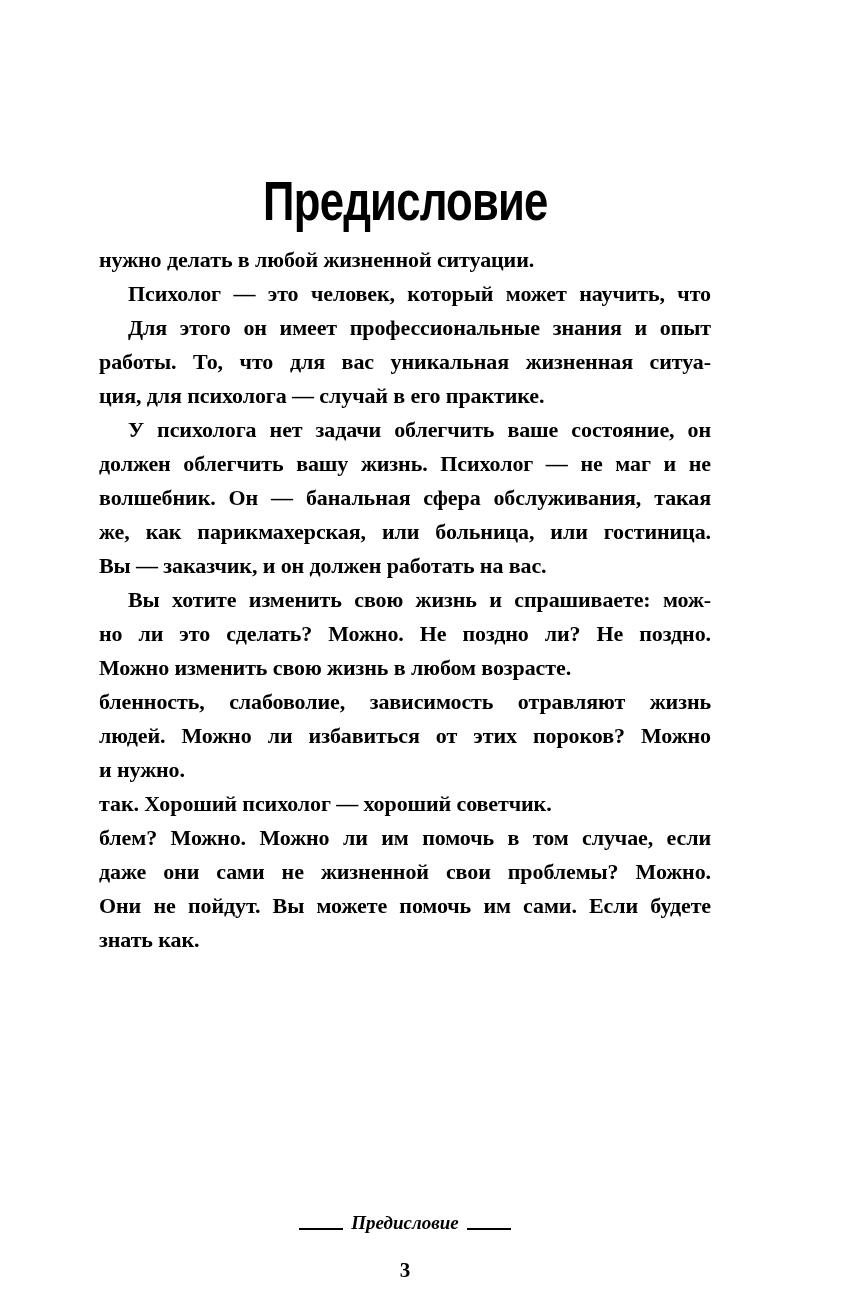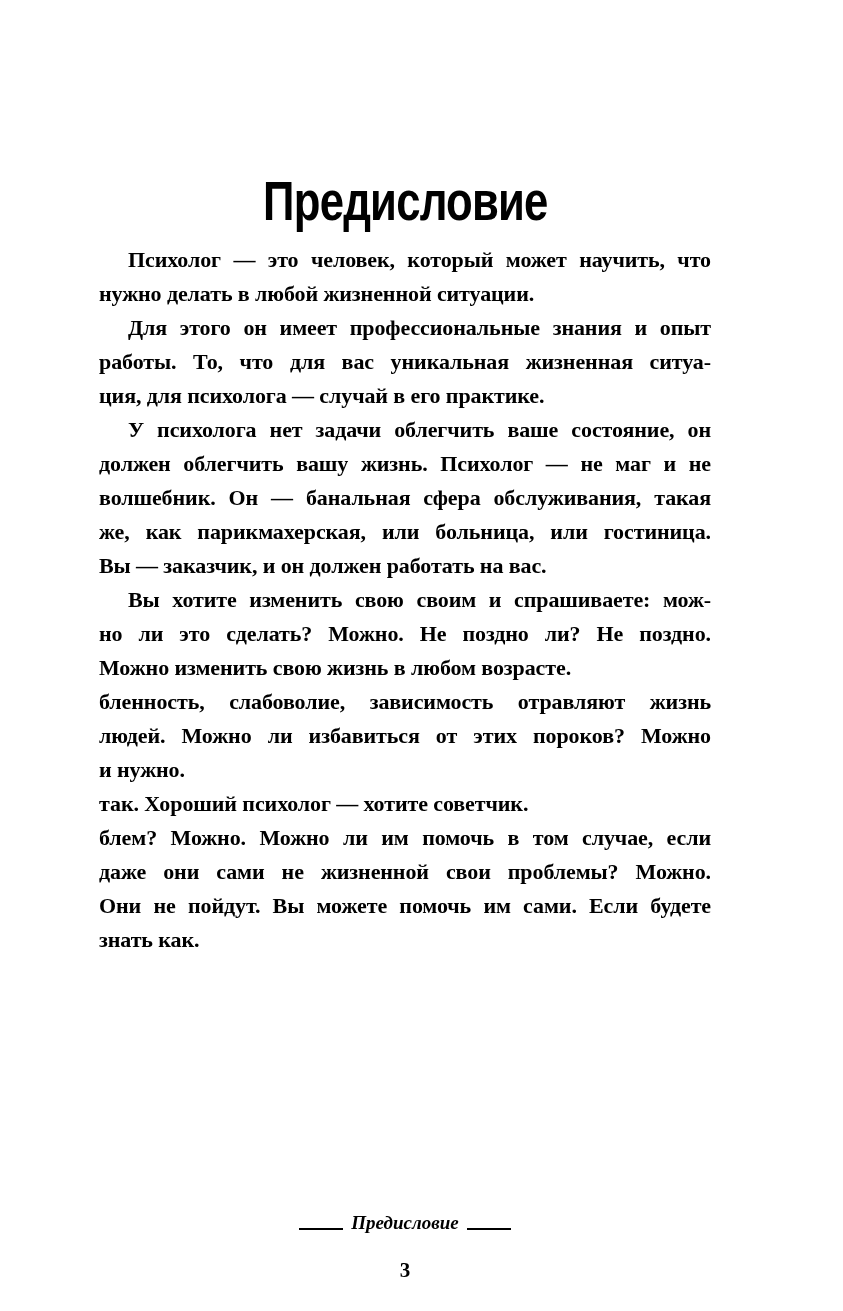--- a/index.html
+++ b/index.html
@@ -94,42 +94,42 @@
 </style>
 </head>
 <body>
 
 <div class="page">
   <div class="content">
     <h1 class="title"><span class="title-inner">Предисловие</span></h1>
 
     <div class="body-text">
 
+      <div class="line last">нужно делать в любой жизненной ситуации.</div>
       <div class="line indent">Психолог — это человек, который может научить, что</div>
-      <div class="line last">нужно делать в любой жизненной ситуации.</div>
 
       <div class="line indent">Для этого он имеет профессиональные знания и опыт</div>
       <div class="line">работы. То, что для вас уникальная жизненная ситуа-</div>
       <div class="line last">ция, для психолога — случай в его практике.</div>
 
       <div class="line indent">У психолога нет задачи облегчить ваше состояние, он</div>
       <div class="line">должен облегчить вашу жизнь. Психолог — не маг и не</div>
       <div class="line">волшебник. Он — банальная сфера обслуживания, такая</div>
       <div class="line">же, как парикмахерская, или больница, или гостиница.</div>
       <div class="line last">Вы — заказчик, и он должен работать на вас.</div>
 
-      <div class="line indent">Вы хотите изменить свою своим и спрашиваете: мож-</div>
+      <div class="line indent">Вы хотите изменить свою жизнь и спрашиваете: мож-</div>
       <div class="line">но ли это сделать? Можно. Не поздно ли? Не поздно.</div>
       <div class="line last">Можно изменить свою жизнь в любом возрасте.</div>
 
       <div class="line">бленность, слабоволие, зависимость отравляют жизнь</div>
       <div class="line">людей. Можно ли избавиться от этих пороков? Можно</div>
       <div class="line last">и нужно.</div>
 
-      <div class="line last">так. Хороший психолог — хотите советчик.</div>
+      <div class="line last">так. Хороший психолог — хороший советчик.</div>
 
       <div class="line">блем? Можно. Можно ли им помочь в том случае, если</div>
       <div class="line">даже они сами не жизненной свои проблемы? Можно.</div>
       <div class="line">Они не пойдут. Вы можете помочь им сами. Если будете</div>
       <div class="line last">знать как.</div>
     </div>
   </div>
 
   <div class="footer">
     <span class="footer-rule"></span>

